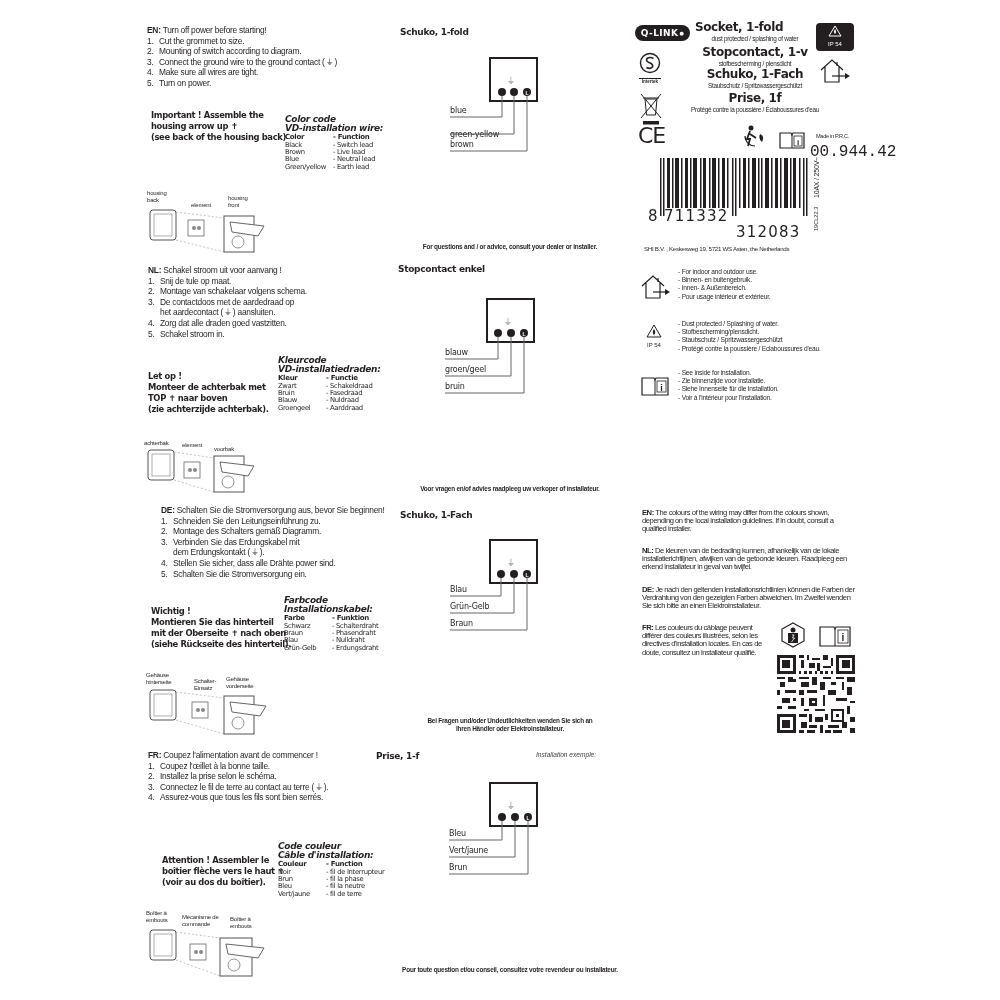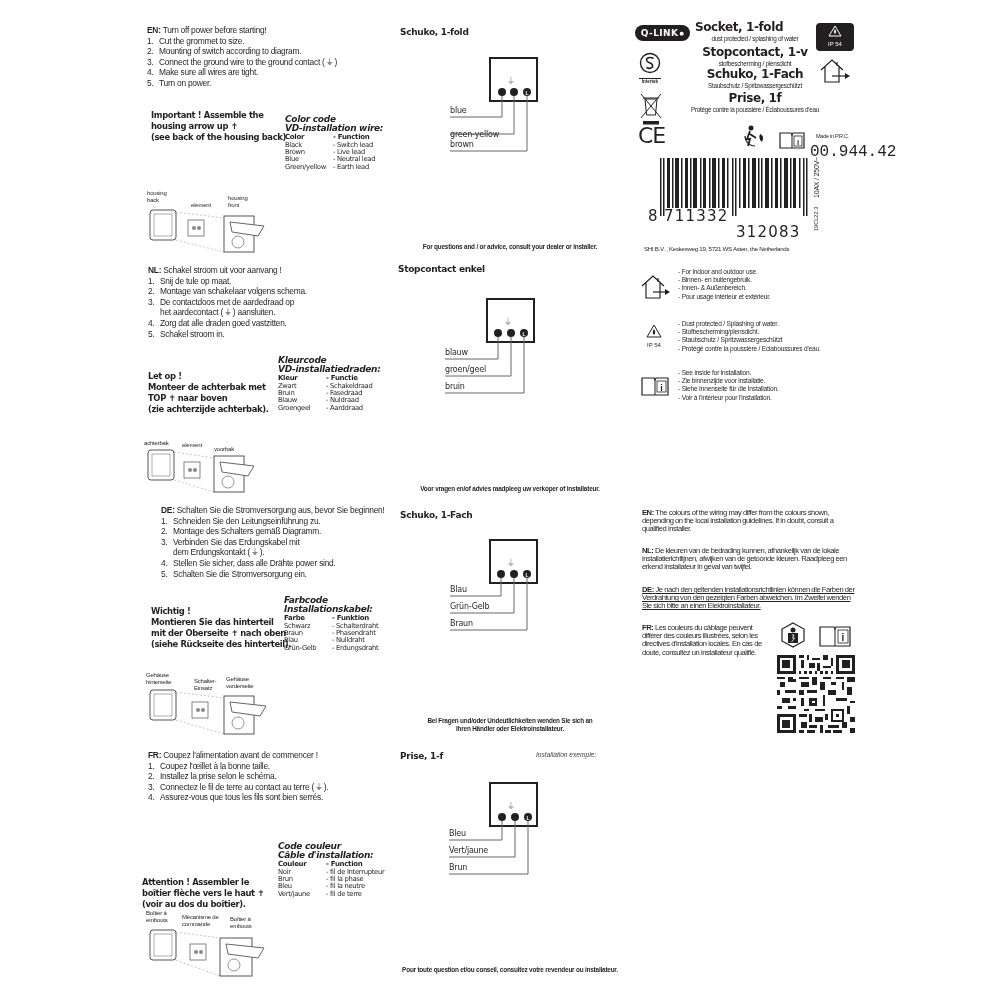--- a/index.html
+++ b/index.html
@@ -275,21 +275,21 @@
     <li>
         <span class="n">3.</span>
         <span>Connectez le fil de terre au contact au terre ( ⏚ ).</span>
       </li>
     <li>
         <span class="n">4.</span>
         <span>Assurez-vous que tous les fils sont bien serrés.</span>
       </li>
   </ol>
 </div>
-<div class="abs important" style="left:142px; top:855px;margin-top:22px;">
+<div class="abs important" style="left:162px; top:855px;">
   <div>Attention !  Assembler le</div>
   <div>boîtier flèche vers le haut ✝</div>
   <div>(voir au dos du boîtier).</div>
 </div>
 <div class="abs colorcode" style="left:278px; top:842px;">
   <div class="title">Code couleur</div>
   <div class="title">Câble d'installation:</div>
   <table>
     <tbody>
         <tr>
@@ -383,21 +383,21 @@
     <polyline points="61,40 61,58 10,58" fill="none" stroke="#666" stroke-width="1"></polyline>
     <polyline points="74,40 74,75 10,75" fill="none" stroke="#666" stroke-width="1"></polyline>
     <polyline points="87,40 87,92 10,92" fill="none" stroke="#666" stroke-width="1"></polyline>
   </svg>
   <div class="abs wire-label" style="left:10px; top:47px;">Blau</div>
   <div class="abs wire-label" style="left:10px; top:64px;">Grün-Gelb</div>
   <div class="abs wire-label" style="left:10px; top:81px;">Braun</div>
 </div>
 <div class="abs footnote" style="left:420px; top:717px; width:180px; line-height:8px;">Bei Fragen und/oder Undeutlichkeiten wenden Sie sich an Ihren Händler oder Elektroinstallateur.</div>
 
-<div class="abs diag-title" style="left:400px; top:751px;">Prise, 1-f</div>
+<div class="abs diag-title" style="left:376px; top:751px;">Prise, 1-f</div>
 <div class="abs" style="left:536px; top:751px; font-size:6.6px; font-style:italic; font-family:'Liberation Sans', sans-serif; color:#444;">Installation exemple:</div>
 <div class="abs" style="left:440px; top:780px; width:110px; height:105px;">
   <svg width="110" height="105" viewBox="0 0 110 105">
     <rect x="50" y="3" width="47" height="43" fill="#fff" stroke="#231f20" stroke-width="2"></rect>
     <text x="71" y="29" font-size="9" text-anchor="middle" fill="#777">⏚</text>
     <circle cx="62" cy="37" r="4" fill="#231f20"></circle>
     <circle cx="75" cy="37" r="4" fill="#231f20"></circle>
     <circle cx="88" cy="37" r="4" fill="#231f20"></circle>
     <text x="88" y="39.5" font-size="5" text-anchor="middle" fill="#fff" font-weight="bold">L</text>
     <polyline points="62,41 62,60 9,60" fill="none" stroke="#666" stroke-width="1"></polyline>
@@ -567,21 +567,21 @@
     <div>- Voir à l'intérieur pour l'installation.</div>
   </div>
 </div>
 
 <div class="abs disclaimer" style="left:642px; top:509px; width:210px;">
   <b>EN:</b> <span>The colours of the wiring may differ from the colours shown, depending on the local installation guidelines. If in doubt, consult a qualified installer.</span>
 </div>
 <div class="abs disclaimer" style="left:642px; top:547px; width:212px;">
   <b>NL:</b> <span>De kleuren van de bedrading kunnen, afhankelijk van de lokale installatierichtlijnen, afwijken van de getoonde kleuren. Raadpleeg een erkend installateur in geval van twijfel.</span>
 </div>
-<div class="abs disclaimer" style="left:642px; top:586px; width:214px;text-decoration:underline;">
+<div class="abs disclaimer" style="left:642px; top:586px; width:214px;">
   <b>DE:</b> <span>Je nach den geltenden Installationsrichtlinien können die Farben der Verdrahtung von den gezeigten Farben abweichen. Im Zweifel wenden Sie sich bitte an einen Elektroinstallateur.</span>
 </div>
 <div class="abs disclaimer" style="left:642px; top:624px; width:128px;">
   <b>FR:</b> <span>Les couleurs du câblage peuvent différer des couleurs illustrées, selon les directives d'installation locales. En cas de doute, consultez un installateur qualifié.</span>
 </div>
 
 <svg class="abs" style="left:780px; top:622px;" width="26" height="26" viewBox="0 0 26 26">
   <path d="M13 1 L24 7 L24 19 L13 25 L2 19 L2 7 Z" fill="none" stroke="#231f20" stroke-width="1.2"></path>
   <circle cx="13" cy="8" r="2.5" fill="#231f20"></circle>
   <rect x="8" y="11" width="10" height="10" fill="#231f20"></rect>

